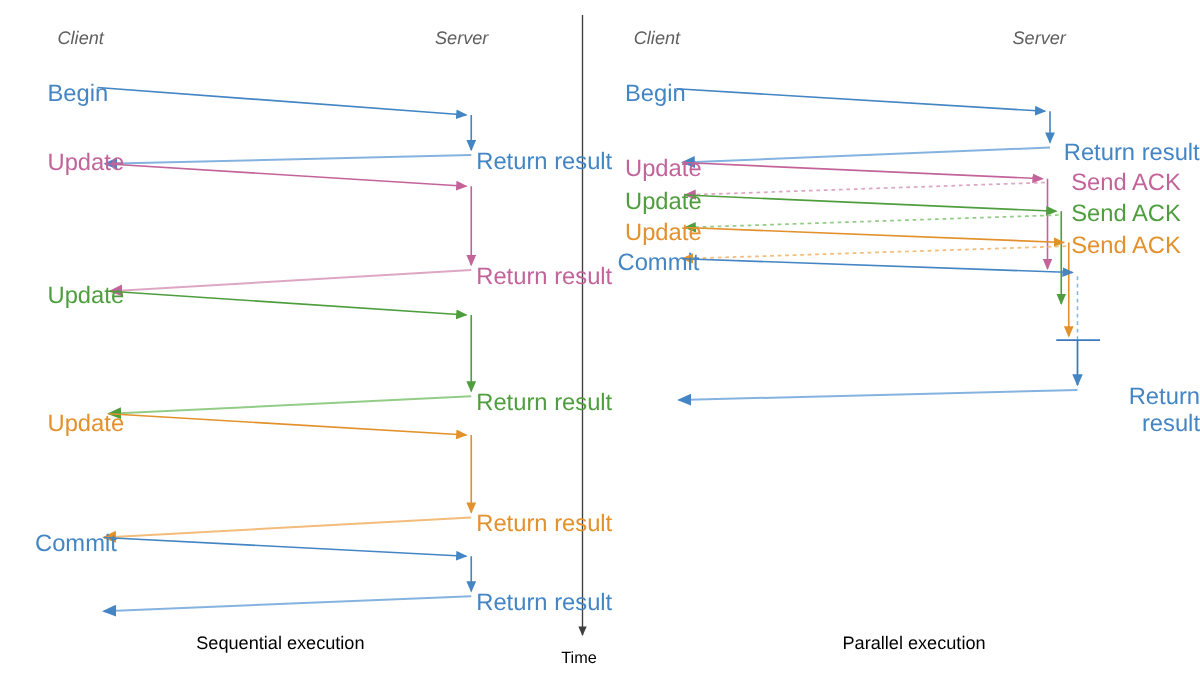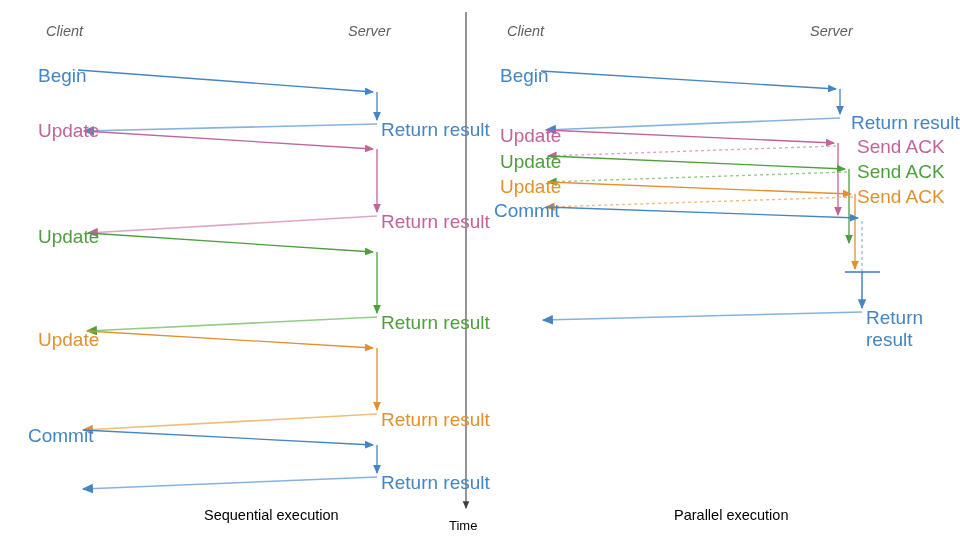--- a/index.html
+++ b/index.html
@@ -1,18 +1,18 @@
 <!DOCTYPE html>
 <html><head>
 <meta charset="utf-8">
 <style>
   html,body{margin:0;padding:0;background:#ffffff;}
   body{width:960px;height:540px;overflow:hidden;
        font-family:"Liberation Sans","DejaVu Sans",sans-serif;}
-  #stage{position:relative;width:960px;height:540px;}
+  #stage{position:relative;width:960px;height:540px;text-align:right;}
   svg#canvas{position:absolute;left:0;top:0;width:960px;height:540px;}
   .msg-label{font-size:19px;}
   .caption{font-size:14.5px;fill:#1a1a1a;}
   .time-label{font-size:13px;fill:#1a1a1a;}
 </style>
 </head>
 <body>
 
 <div id="stage">
   <svg id="canvas" viewBox="0 0 960 540">
@@ -117,17 +117,17 @@
   <span class="msg-label" style="position:absolute;left:500px;top:151px;color:#4e9e3e;">Update</span>
   <span class="msg-label" style="position:absolute;left:500px;top:176px;color:#e3912c;">Update</span>
   <span class="msg-label" style="position:absolute;left:494px;top:200px;color:#4485c4;">Commit</span>
 
   <span class="msg-label" style="position:absolute;left:851px;top:112px;color:#4485c4;">Return result</span>
   <span class="msg-label" style="position:absolute;left:857px;top:136px;color:#c2649a;">Send ACK</span>
   <span class="msg-label" style="position:absolute;left:857px;top:161px;color:#4e9e3e;">Send ACK</span>
   <span class="msg-label" style="position:absolute;left:857px;top:186px;color:#e3912c;">Send ACK</span>
   <span class="msg-label" style="position:absolute;left:866px;top:307px;color:#4485c4;">Return result</span>
 
-  <span class="caption" style="position:absolute;left:157px;top:507px;margin-left:47px;">Sequential execution</span>
+  <span class="caption" style="position:absolute;left:157px;top:507px;">Sequential execution</span>
   <span class="caption" style="position:absolute;left:660px;top:507px;margin-left:14px;">Parallel execution</span>
 
   <span class="time-label" style="position:absolute;left:449px;top:518px;">Time</span>
 </div>
 
 </body></html>

